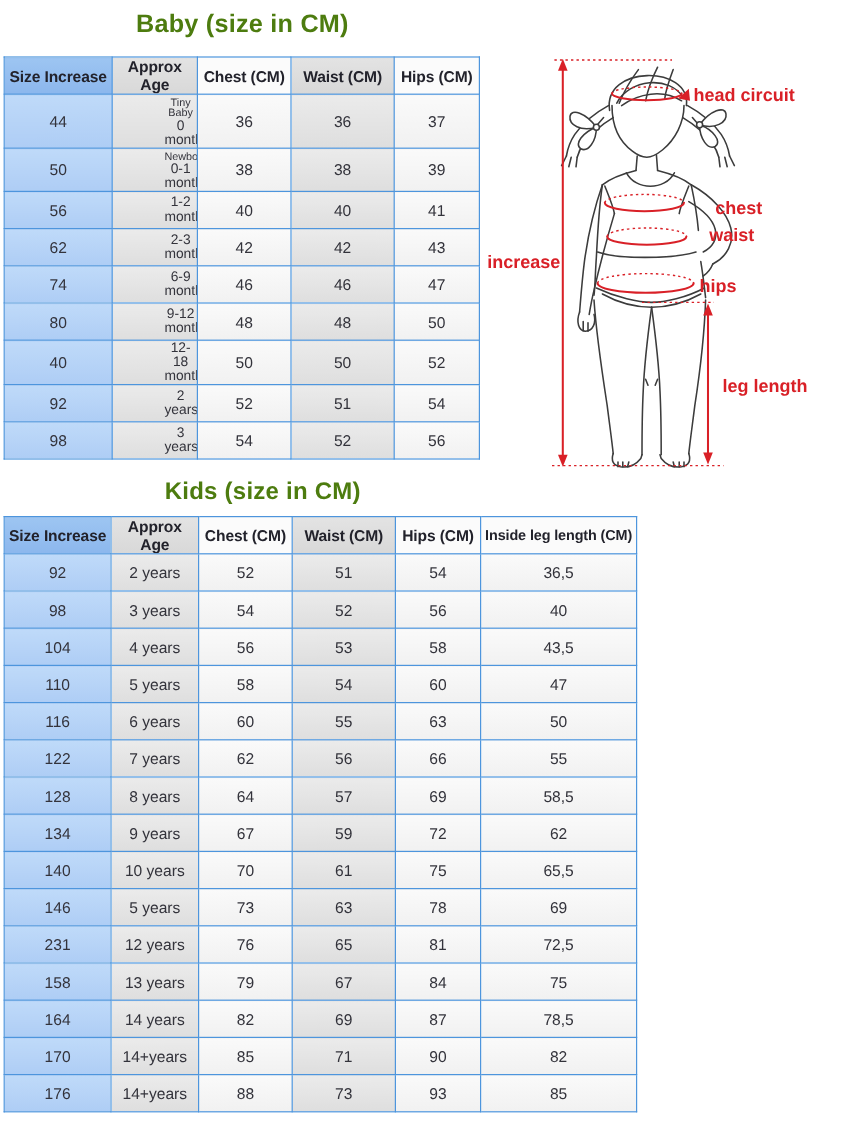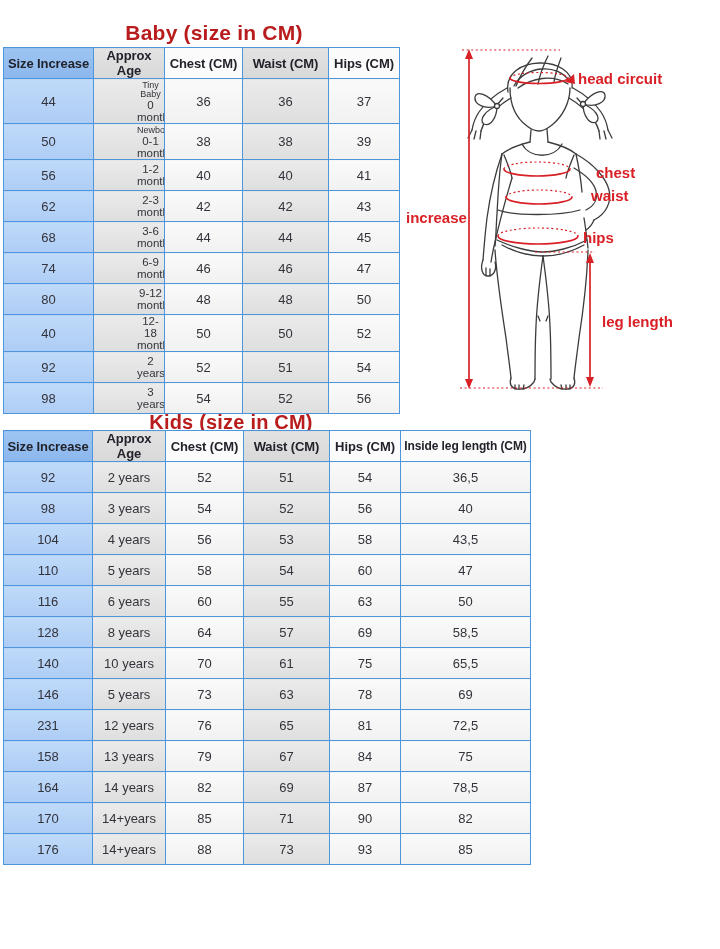--- a/index.html
+++ b/index.html
@@ -1,22 +1,22 @@
 <!DOCTYPE html>
 <html><head>
 <meta charset="utf-8">
 <style>
   html,body{margin:0;padding:0;background:#ffffff;}
   .page{
     position:relative;width:720px;height:949px;background:#ffffff;
     font-family:"Liberation Sans",sans-serif;overflow:hidden;
   }
   .title{
-    position:absolute;left:0;width:404px;margin:12px;text-align:center;
-    font-size:21px;font-weight:700;color:#b91c1c;letter-spacing:.2px;
+    position:absolute;left:0;width:404px;margin:0;text-align:center;
+    font-size:21px;font-weight:700;color:#4d7c0f;letter-spacing:.2px;
   }
   #baby-title{top:9px;}
   #kids-title{top:399px;font-size:20px;padding-left:17px;}
 
   table{position:absolute;border-collapse:collapse;table-layout:fixed;}
   #baby-table{left:3px;top:47px;width:396px;}
   #kids-table{left:3px;top:430px;width:527px;}
   th,td{
     border:1px solid #4d95dd;text-align:center;vertical-align:middle;
     padding:0;height:30px;overflow:hidden;
@@ -100,27 +100,20 @@
           <td>40</td>
           <td>40</td>
           <td>41</td>
         </tr>
         <tr>
           <td>62</td>
           <td>2-3 months</td>
           <td>42</td>
           <td>42</td>
           <td>43</td>
-        </tr>
-        <tr>
-          <td>68</td>
-          <td>3-6 months</td>
-          <td>44</td>
-          <td>44</td>
-          <td>45</td>
         </tr>
         <tr>
           <td>74</td>
           <td>6-9 months</td>
           <td>46</td>
           <td>46</td>
           <td>47</td>
         </tr>
         <tr>
           <td>80</td>
@@ -317,28 +310,44 @@
         </tr>
         <tr>
           <td>116</td>
           <td>6 years</td>
           <td>60</td>
           <td>55</td>
           <td>63</td>
           <td>50</td>
         </tr>
         <tr>
+          <td>122</td>
+          <td>7 years</td>
+          <td>62</td>
+          <td>56</td>
+          <td>66</td>
+          <td>55</td>
+        </tr>
+        <tr>
           <td>128</td>
           <td>8 years</td>
           <td>64</td>
           <td>57</td>
           <td>69</td>
           <td>58,5</td>
         </tr>
         <tr>
+          <td>134</td>
+          <td>9 years</td>
+          <td>67</td>
+          <td>59</td>
+          <td>72</td>
+          <td>62</td>
+        </tr>
+        <tr>
           <td>140</td>
           <td>10 years</td>
           <td>70</td>
           <td>61</td>
           <td>75</td>
           <td>65,5</td>
         </tr>
         <tr>
           <td>146</td>
           <td>5 years</td>

